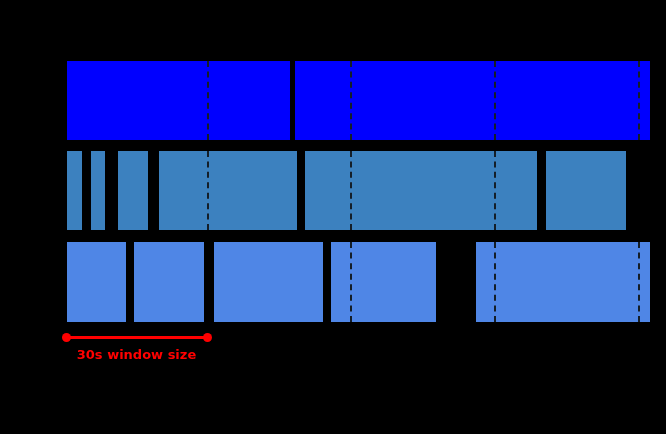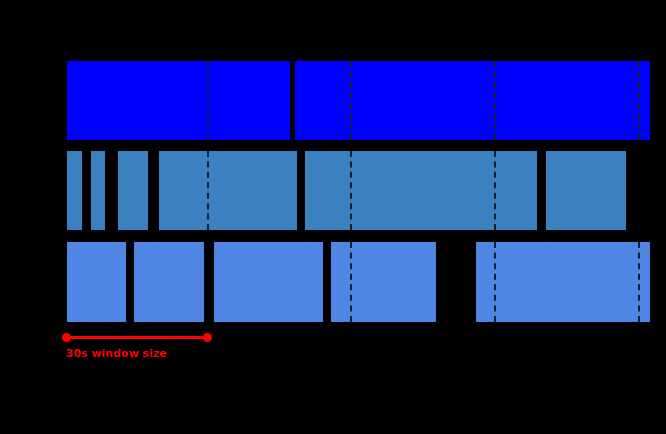--- a/index.html
+++ b/index.html
@@ -70,24 +70,24 @@
     position: absolute;
     width: 9px;
     height: 9px;
     border-radius: 50%;
     background: #ff0000;
   }
   .ann-label {
     position: absolute;
     color: #ff0000;
     font-family: "DejaVu Sans", sans-serif;
-    font-size: 11px;
+    font-size: 13px;
     font-weight: bold;
     white-space: nowrap;
-    text-align: left;
+    text-align: center;
   }
 
   
   .axis-text {
     position: absolute;
     color: #000000;
     font-family: "DejaVu Sans", sans-serif;
     font-size: 10px;
     white-space: nowrap;
   }

